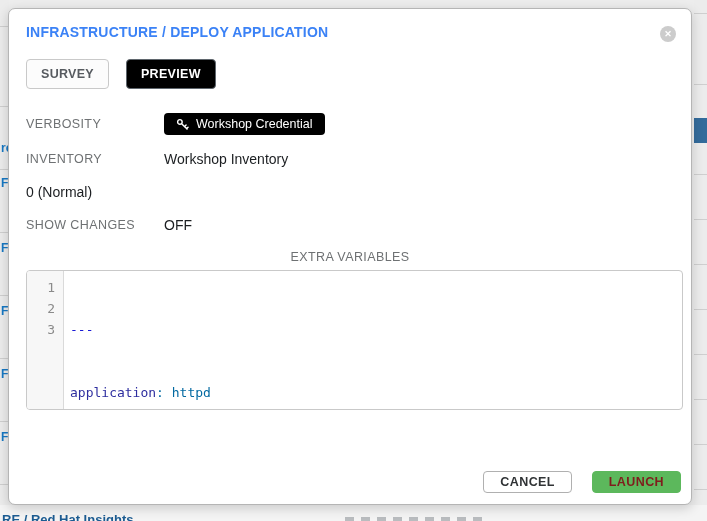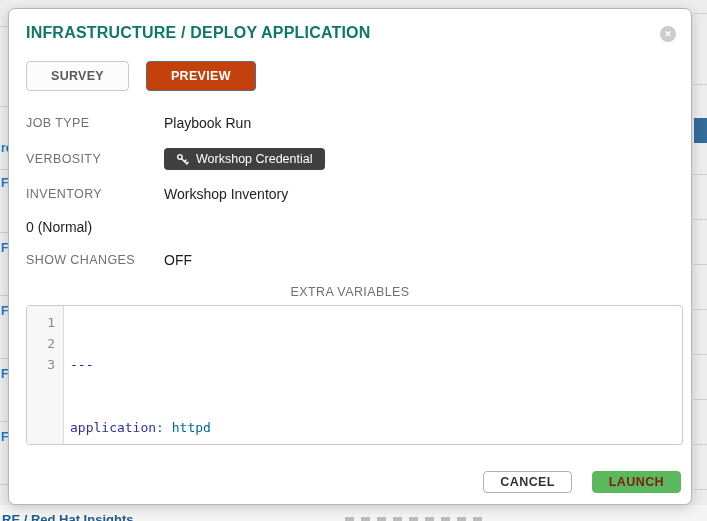--- a/index.html
+++ b/index.html
@@ -28,48 +28,48 @@
     background:repeating-linear-gradient(to right, #b9bcbf 0 9px, transparent 9px 16px); }
 
   
   .modal {
     position:absolute; left:8px; top:8px; width:684px; height:497px;
     background:#ffffff; border:1px solid #b5b5b5; border-radius:7px;
     box-shadow:0 3px 12px rgba(0,0,0,.18);
     padding:15px 17px 0 17px;
   }
   .modal-title {
-    font-size:16px; font-weight:bold; color:#0f766e; letter-spacing:.2px;
+    font-size:14px; font-weight:bold; color:#3b82f6; letter-spacing:.2px;
     text-transform:uppercase;
   }
   .close-btn {
     position:absolute; top:17px; right:15px; width:16px; height:16px; border-radius:50%;
     background:#cccccc; color:#ffffff; font-size:9px; font-weight:bold;
     display:flex; align-items:center; justify-content:center; cursor:pointer; line-height:1;
   }
 
   .tabs { margin-top:19px; display:flex; gap:17px; }
   .tab {
-    font-size:12.5px; font-weight:600; letter-spacing:.3px; padding:6px 24px;
+    font-size:12.5px; font-weight:600; letter-spacing:.3px; padding:6px 14px;
     border-radius:4px; cursor:pointer; line-height:16px;
   }
   .tab-inactive { background:#fcfcfc; border:1px solid #c9c9c9; color:#575b60; }
-  .tab-active   { background:#c2410c; border:1px solid #5f666d; color:#ffffff; }
+  .tab-active   { background:#000000; border:1px solid #5f666d; color:#ffffff; }
 
   .fields { margin-top:24px; }
   .field-row { display:flex; align-items:center; margin-bottom:17px; }
   .field-row.badge-row { margin-bottom:16px; }
   .field-label {
     width:138px; flex:0 0 138px; font-size:12.5px; color:#6e7173; letter-spacing:.4px;
   }
   .field-value { font-size:14px; color:#1b1e21; }
 
   .cred-badge {
     display:inline-flex; align-items:center; gap:7px; height:22px; padding:0 12px;
-    background:#404040; border-radius:4px; color:#ffffff; font-size:12.5px; cursor:pointer;
+    background:#000000; border-radius:4px; color:#ffffff; font-size:12.5px; cursor:pointer;
   }
   .cred-badge svg { display:block; }
 
   .extra-vars-label { font-size:12.5px; color:#6e7173; letter-spacing:.4px; margin-bottom:6px;text-align:center; }
 
   .editor {
     width:657px; height:140px; border:1px solid #c9c9c9; border-radius:4px;
     display:flex; overflow:hidden; background:#ffffff; cursor:text;
   }
   .editor-gutter {
@@ -124,24 +124,20 @@
     <div class="modal-title">INFRASTRUCTURE / DEPLOY APPLICATION</div>
     <div class="close-btn">✕</div>
 
     <div class="tabs">
       <div class="tab tab-inactive">SURVEY</div>
       <div class="tab tab-active">PREVIEW</div>
     </div>
 
     <div class="fields">
 
-      <div class="field-row">
-        <div class="field-label">JOB TYPE</div>
-        <div class="field-value">Playbook Run</div>
-      </div>
 
       <div class="field-row badge-row">
         <div class="field-label">VERBOSITY</div>
         <div class="cred-badge">
           <span>
             <svg width="13" height="13" viewBox="0 0 24 24" fill="none" stroke="#ffffff" stroke-width="2.6" stroke-linecap="round">
               <circle cx="7.2" cy="7.2" r="4.2"></circle>
               <path d="M10.4 10.4 L20.5 20.5"></path>
               <path d="M15.8 15.8 L18.6 13"></path>
               <path d="M19.6 19.6 L22.2 17"></path>

